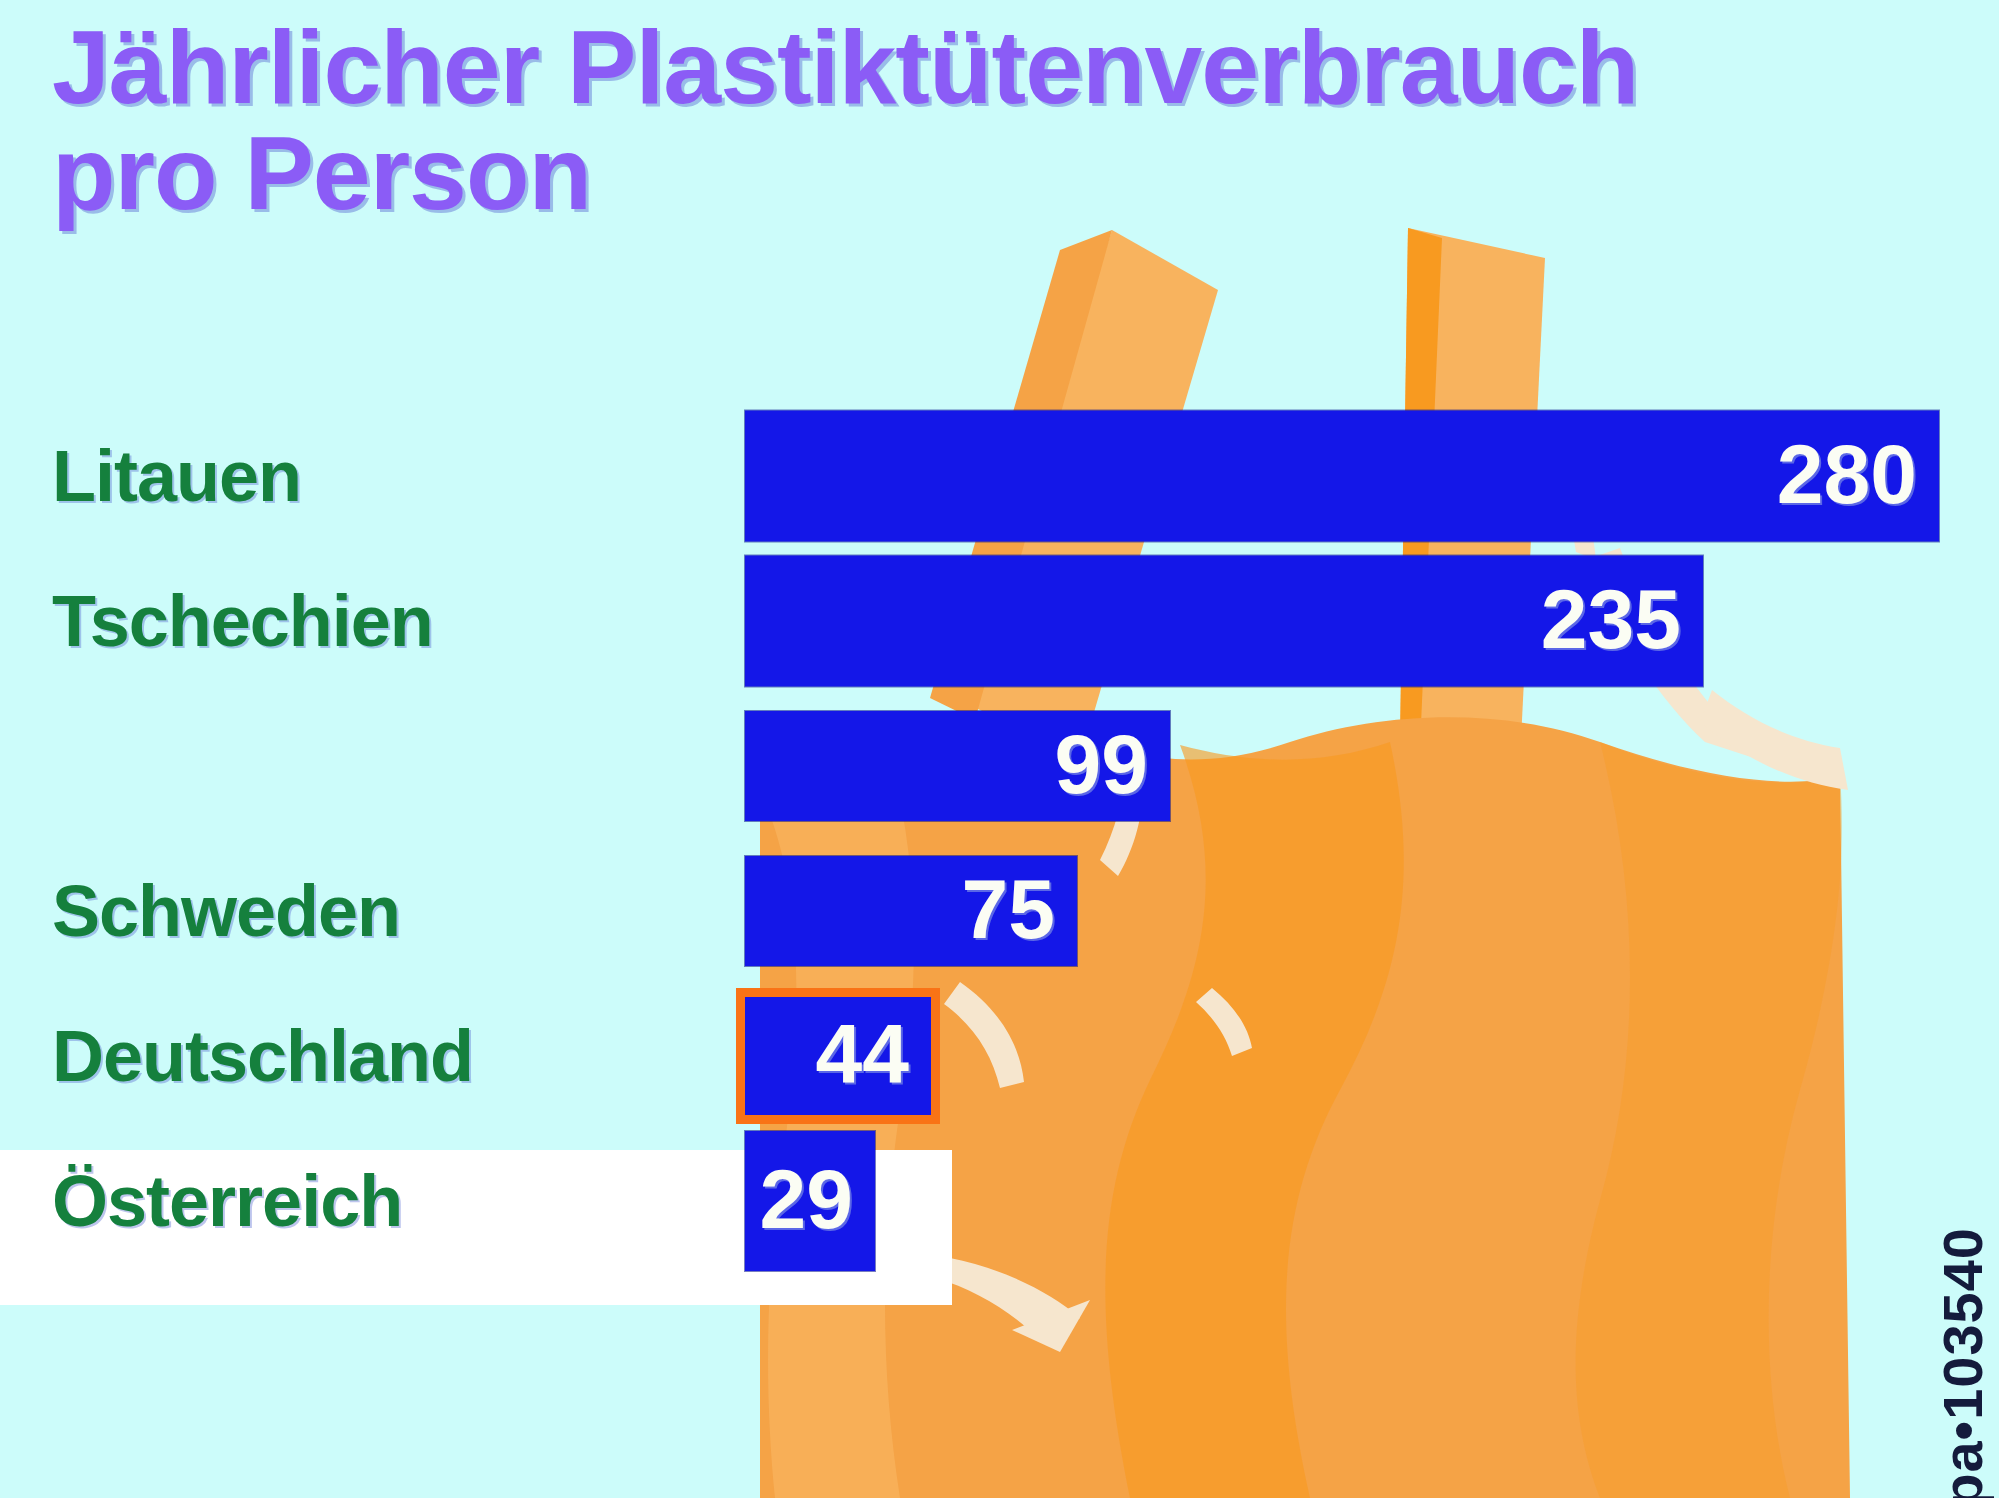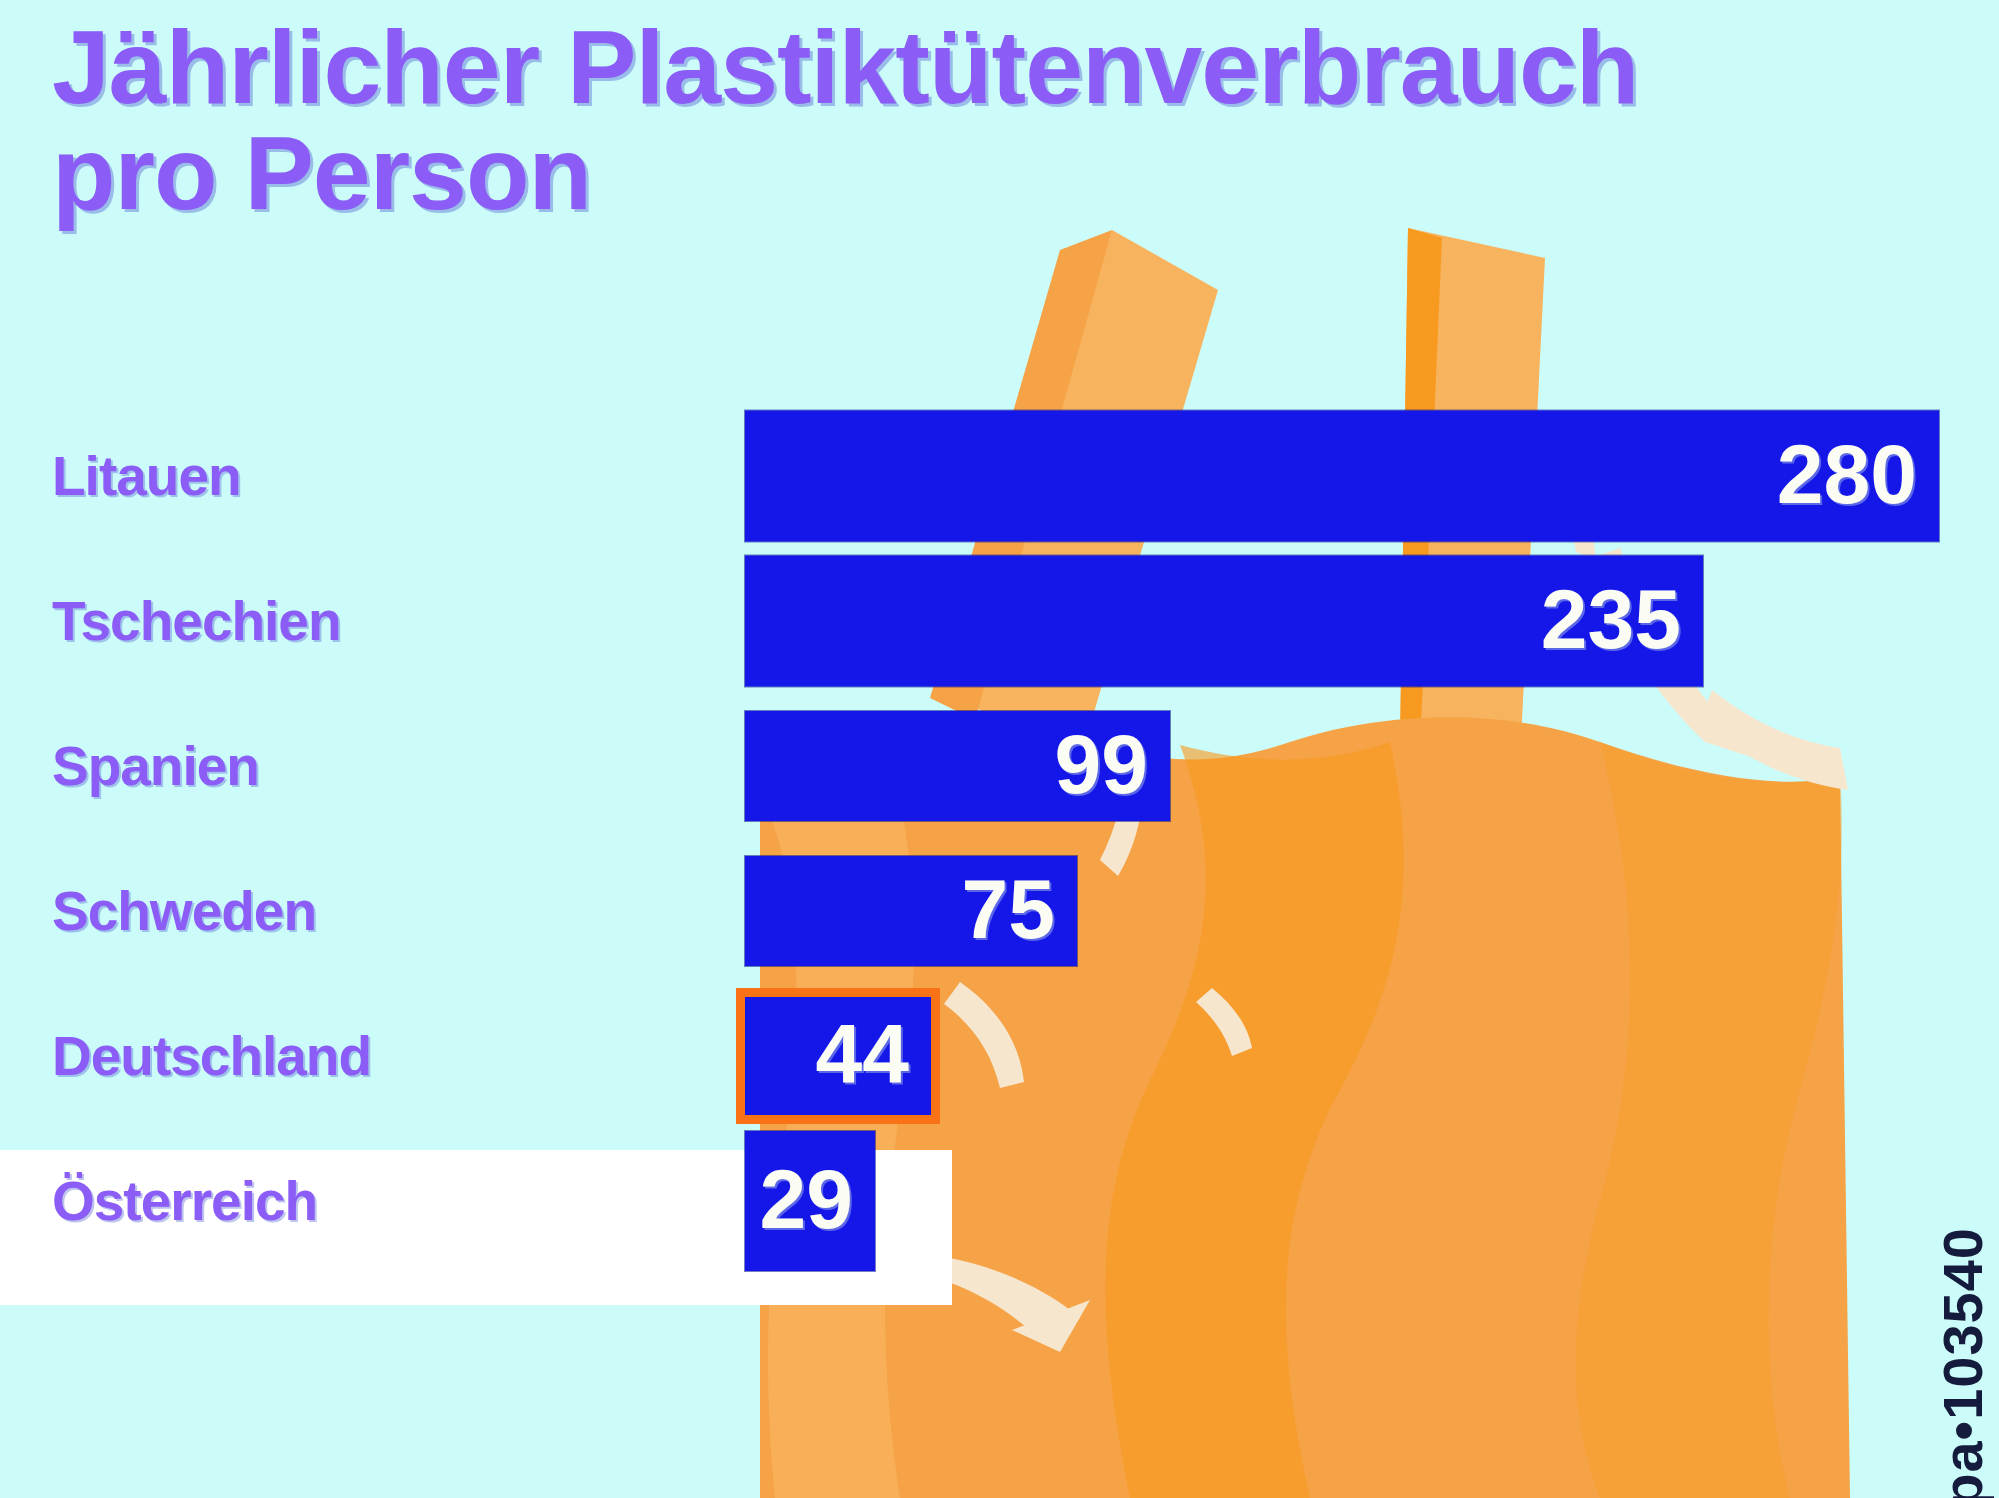--- a/index.html
+++ b/index.html
@@ -59,22 +59,22 @@
     left: 0;
     width: 1999px;
     height: 145px;
     z-index: 4;
   }
   .row-label {
     position: absolute;
     left: 52px;
     top: 50%;
     transform: translateY(-50%);
-    color: #8b5cf6;
-    font-size: 55px;
+    color: #15803d;
+    font-size: 72px;
     font-weight: bold;
     font-stretch: condensed;
     letter-spacing: -1px;
     line-height: 1;
     white-space: nowrap;
     text-shadow: 2px 2px 0 rgba(90,110,210,0.40);
   }
   .bar {
     position: absolute;
     left: 745px;
@@ -188,21 +188,20 @@
   </div>
 
   <div class="row" style="top:548px">
     <div class="row-label">Tschechien</div>
     <div class="bar" style="width:958px;height:131px">
       <span class="bar-value">235</span>
     </div>
   </div>
 
   <div class="row" style="top:693px">
-    <div class="row-label">Spanien</div>
     <div class="bar" style="width:425px;height:110px">
       <span class="bar-value">99</span>
     </div>
   </div>
 
   <div class="row" style="top:838px">
     <div class="row-label">Schweden</div>
     <div class="bar" style="width:332px;height:110px">
       <span class="bar-value">75</span>
     </div>

